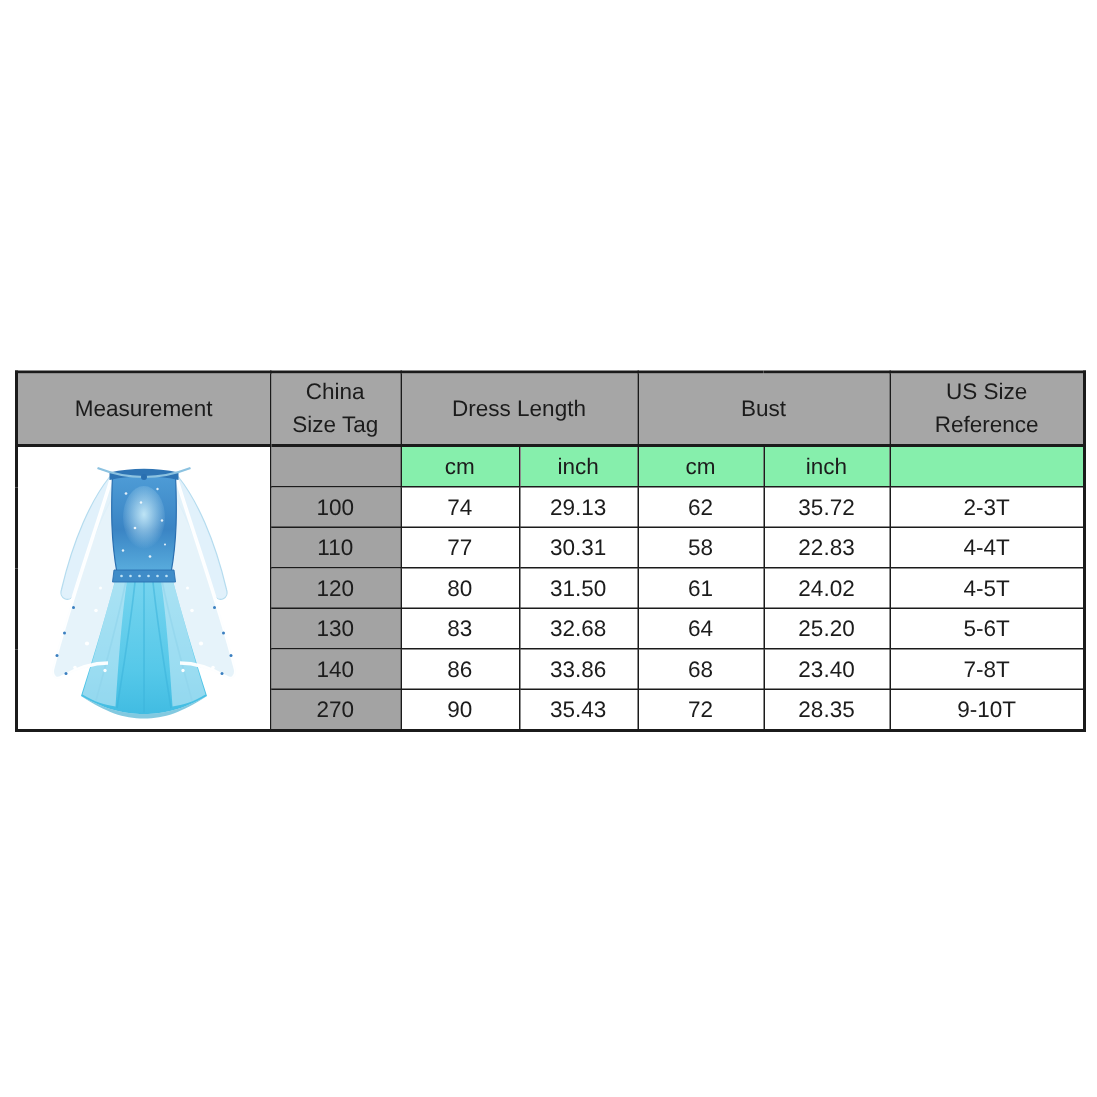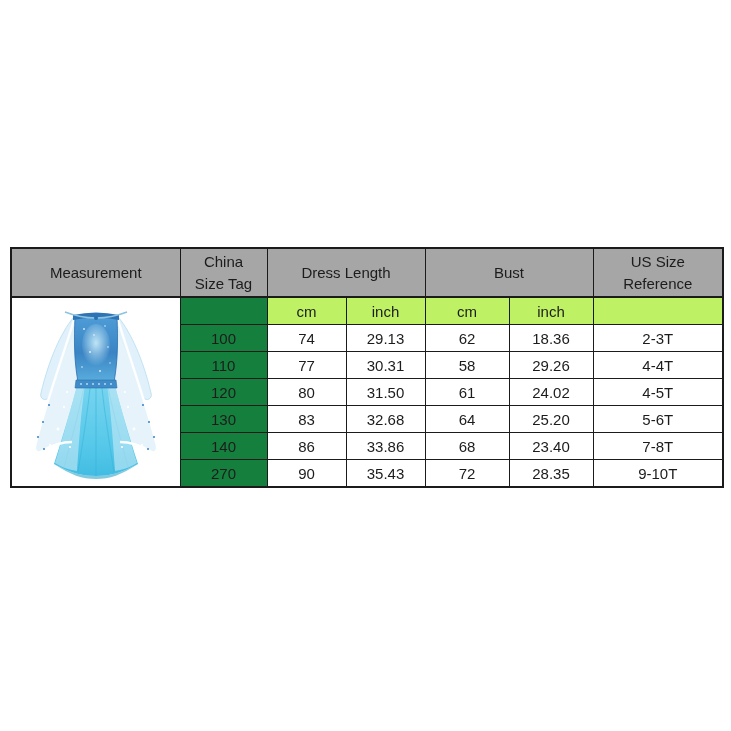--- a/index.html
+++ b/index.html
@@ -31,22 +31,22 @@
     overflow:hidden;
     white-space:nowrap;
   }
   tr.header-row th {
     height:47px;
     background:#a6a6a6;
     border-bottom:2px solid #1b1b1b;
     font-size:15px;
   }
   tr.units-row td, tr.data-row td { height:26px; }
-  .gray { background:#15803d; }
-  .white { background:#bef264; }
+  .gray { background:#a3a3a3; }
+  .white { background:#86efac; }
   .two-line span { display:block; line-height:1.45; }
 
   .img-cell {
     background:#ffffff;
     position:relative;
   }
   .img-cell .dress-wrap {
     position:absolute;
     left:50%; top:50%;
     transform:translate(-50%,-50%);
@@ -192,30 +192,30 @@
       <td class="white">cm</td>
       <td class="white">inch</td>
       <td class="white"></td>
     </tr>
 
     <tr class="data-row">
       <td class="gray">100</td>
       <td>74</td>
       <td>29.13</td>
       <td>62</td>
-      <td>18.36</td>
+      <td>35.72</td>
       <td>2-3T</td>
     </tr>
 
     <tr class="data-row">
       <td class="gray">110</td>
       <td>77</td>
       <td>30.31</td>
       <td>58</td>
-      <td>29.26</td>
+      <td>22.83</td>
       <td>4-4T</td>
     </tr>
 
     <tr class="data-row">
       <td class="gray">120</td>
       <td>80</td>
       <td>31.50</td>
       <td>61</td>
       <td>24.02</td>
       <td>4-5T</td>

